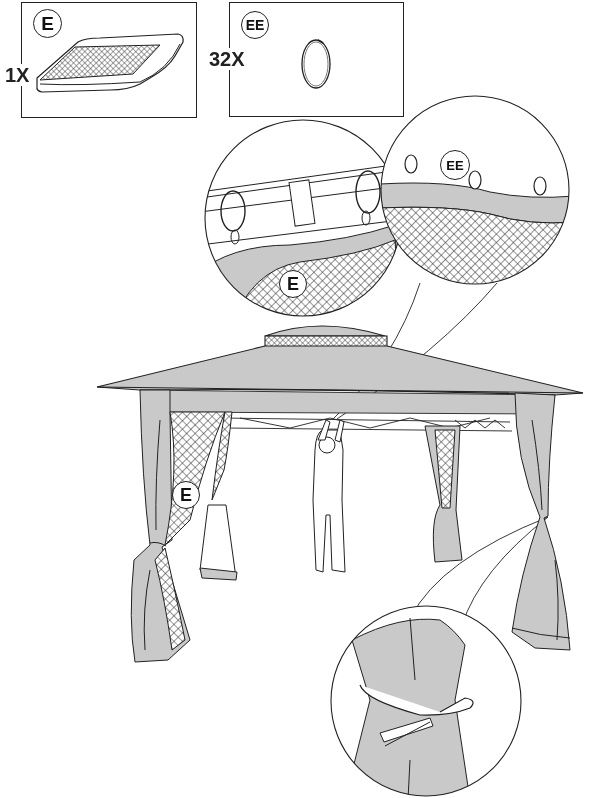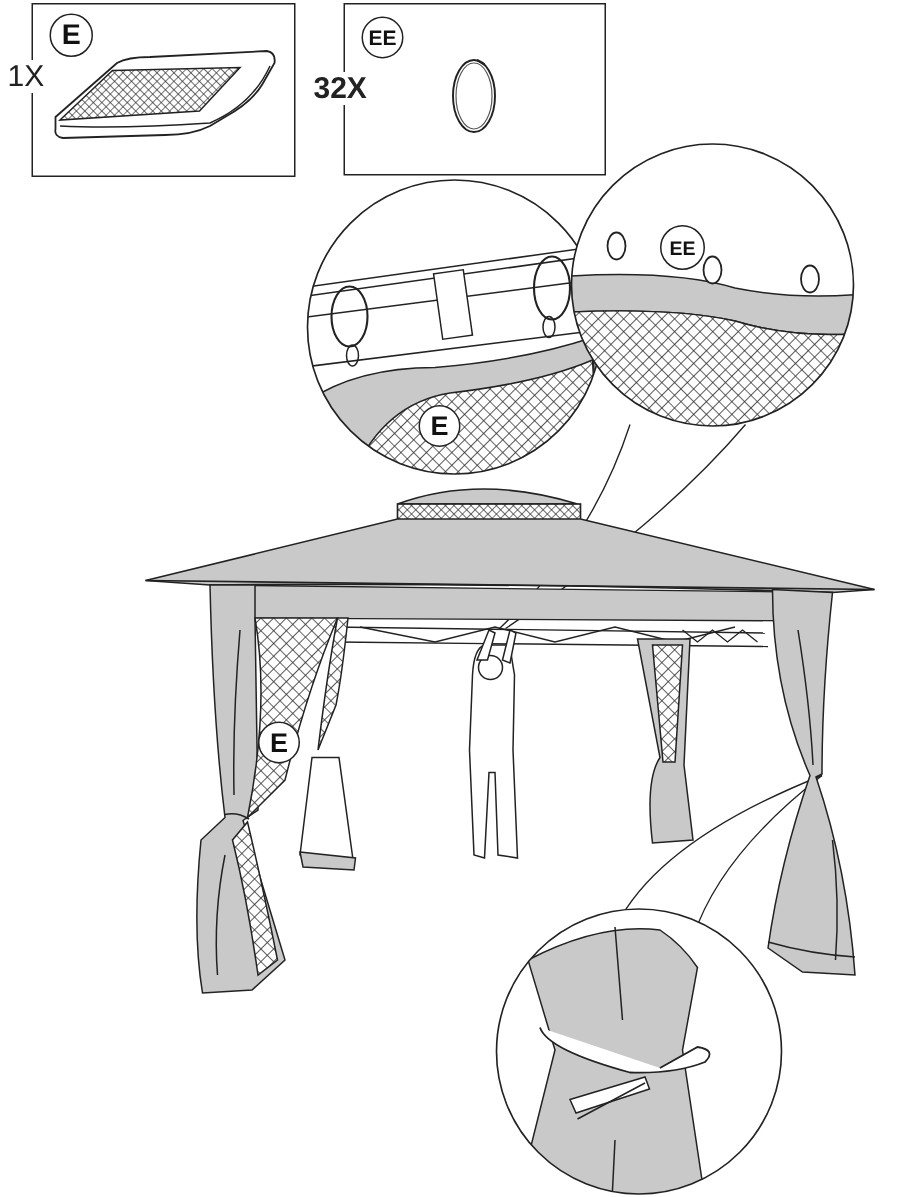--- a/index.html
+++ b/index.html
@@ -139,21 +139,21 @@
       <path d="M410 760 L408 800" fill="none"></path>
       <path d="M360 685 Q365 700 420 715 Q450 716 470 708 Q478 700 465 698 L440 712" fill="#fff" stroke-width="1.2"></path>
       <path d="M380 733 L430 718 L433 726 L384 742 Z" fill="#fff"></path>
       <path d="M385 746 L430 722" fill="none"></path>
     </g>
     <circle cx="426" cy="701" r="95" fill="none" stroke="#222" stroke-width="1.1"></circle>
   </g>
 </svg>
 
 <div class="partbox" style="left:21px; top:2px; width:176px; height:116px; background:transparent;"></div>
-<div class="qty" style="left:4px; top:40px;">1X</div>
+<div class="qty" style="left:4px; top:64px;font-weight:bold;">1X</div>
 <div class="badge" style="left:33px; top:9px; width:29px; height:29px; font-size:19px;">E</div>
 
 <div class="partbox" style="left:229px; top:2px; width:175px; height:115px; background:transparent;"></div>
 <div class="qty" style="left:208px; top:48px; font-weight:bold;">32X</div>
 <div class="badge" style="left:241px; top:11px; width:28px; height:28px; font-size:14px;">EE</div>
 
 <div class="badge" style="left:279px; top:270px; width:28px; height:28px; font-size:18px;">E</div>
 <div class="badge" style="left:440px; top:150px; width:30px; height:30px; font-size:13px;">EE</div>
 <div class="badge" style="left:172px; top:481px; width:28px; height:28px; font-size:18px;">E</div>
 

